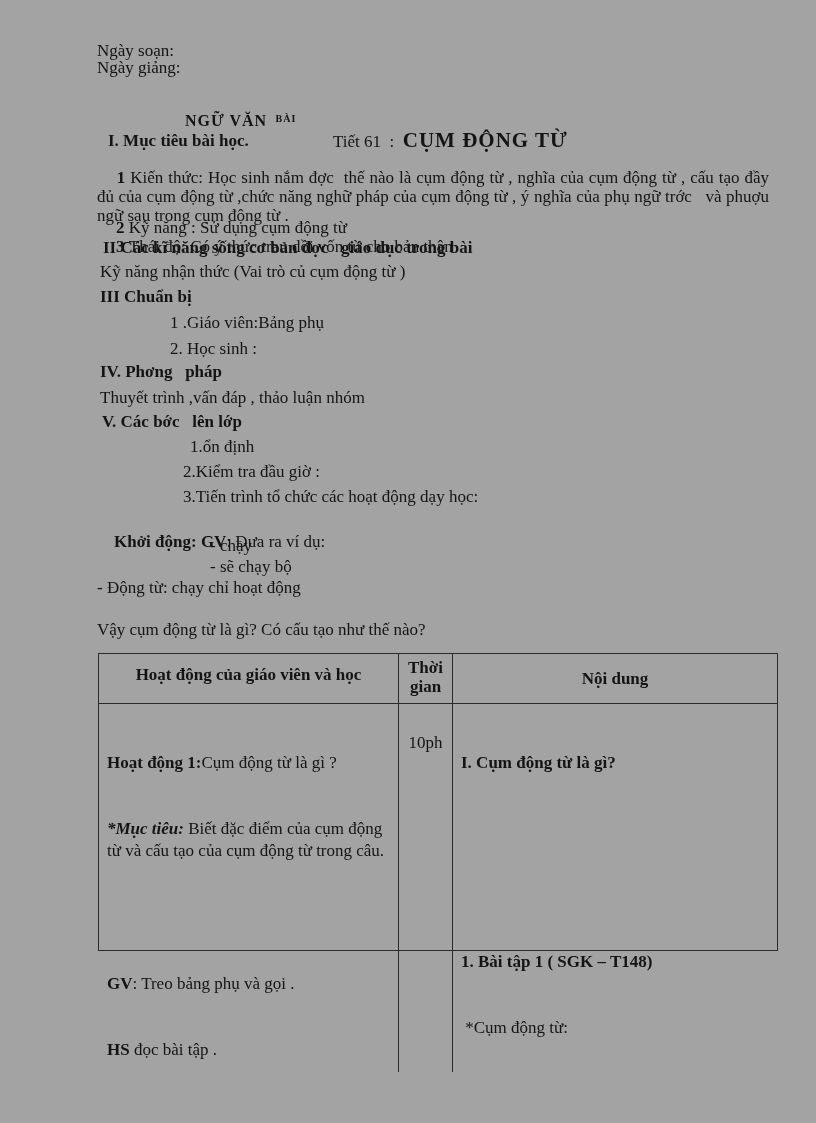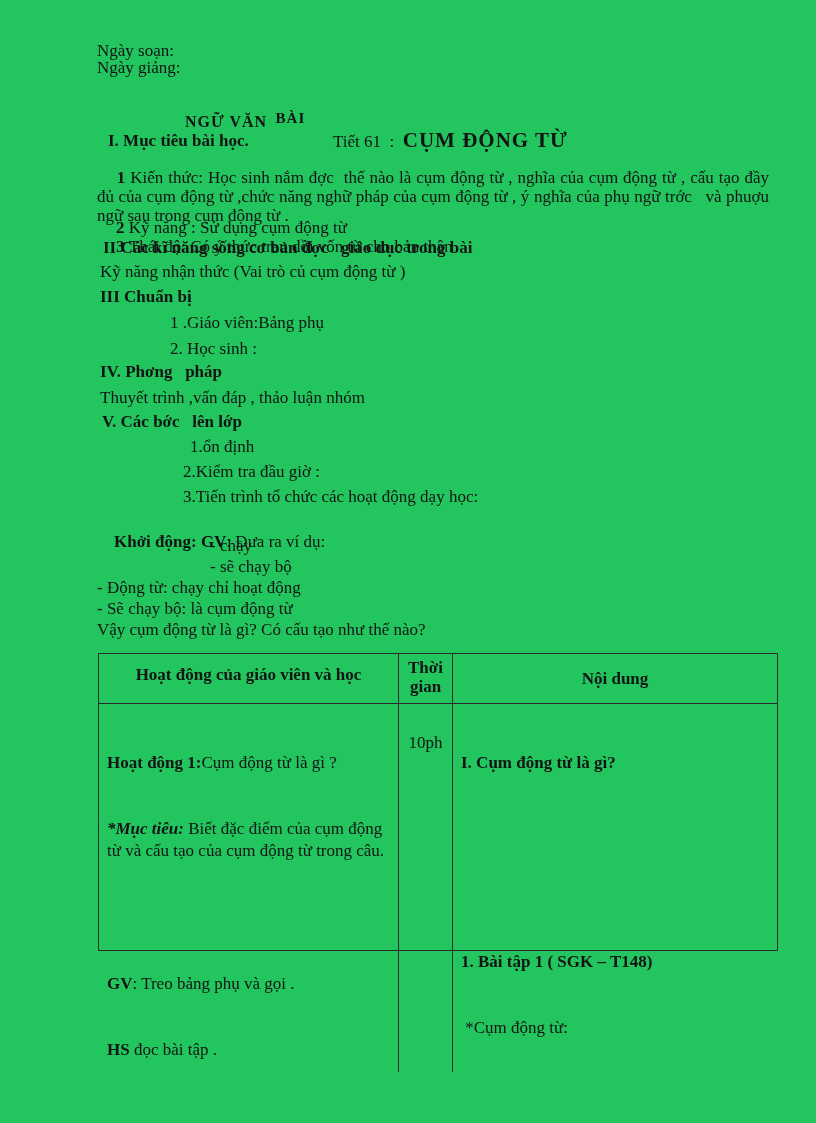--- a/index.html
+++ b/index.html
@@ -1,32 +1,32 @@
 <!DOCTYPE html>
 <html><head>
 <meta charset="utf-8">
 <style>
   * { margin: 0; padding: 0; box-sizing: border-box; }
   html, body { background: #e8e8e8; }
   .page {
     position: relative;
     width: 816px;
     height: 1123px;
-    background: #22c55e;
+    background: #a3a3a3;
     margin: 0 auto;
     font-family: "Liberation Serif", "DejaVu Serif", serif;
     font-size: 17px;
     color: #141414;
     overflow: hidden;
   }
   .abs { position: absolute; white-space: pre-wrap; line-height: 19px; }
   .b  { font-weight: bold; }
   .bi { font-weight: bold; font-style: italic; }
   .title-main  { font-size: 16px; font-weight: bold; letter-spacing: 1px; }
-  .title-bai   { font-size: 15px; font-weight: bold; letter-spacing: 1px; vertical-align: 4px; }
+  .title-bai   { font-size: 10px; font-weight: bold; letter-spacing: 1px; vertical-align: 4px; }
   .title-tiet  { font-size: 17px; }
   .title-lesson{ font-size: 21px; font-weight: bold; letter-spacing: 1px; text-align: center; }
   .para { width: 672px; text-align: justify; }
 
   
   .gtable {
     position: absolute; left: 98px; top: 653px;
     width: 680px; height: 298px;
     border: 1px solid #2a2a2a;
   }
@@ -86,21 +86,20 @@
   <div class="abs" style="left:190px; top:437px;">1.ổn định</div>
   <div class="abs" style="left:183px; top:462px;">2.Kiểm tra đầu giờ :</div>
   <div class="abs" style="left:183px; top:487px;">3.Tiến trình tổ chức các hoạt động dạy học:</div>
 
   <div class="abs" style="left:97px; top:513px;">
     <span class="b">Khởi động: </span><span class="b">GV</span><span>: Đưa ra ví dụ:</span>
   </div>
   <div class="abs" style="left:210px; top:536px;">- chạy</div>
   <div class="abs" style="left:210px; top:557px;">- sẽ chạy bộ</div>
   <div class="abs" style="left:97px; top:578px;">- Động từ: chạy chỉ hoạt động</div>
-  <div class="abs" style="left:97px; top:599px;">- Sẽ chạy bộ: là cụm động từ</div>
   <div class="abs" style="left:97px; top:620px;">Vậy cụm động từ là gì? Có cấu tạo như thế nào?</div>
 
   <div class="gtable">
     <div class="trow thead-row">
       <div class="c1 hc hc1">
         <div>Hoạt động của giáo viên và học</div>
       </div>
       <div class="c2 hc hc2">Thời gian</div>
       <div class="c3 hc hc3">Nội dung</div>
     </div>

